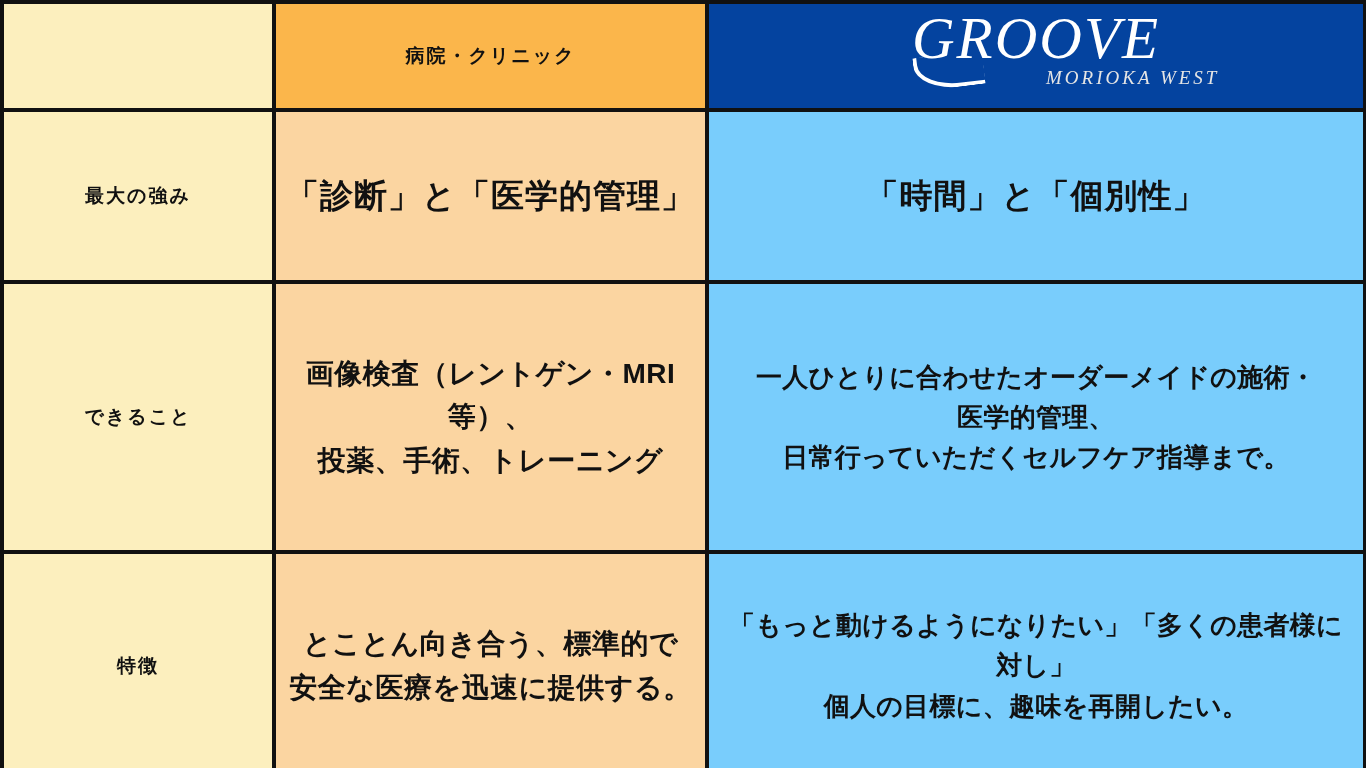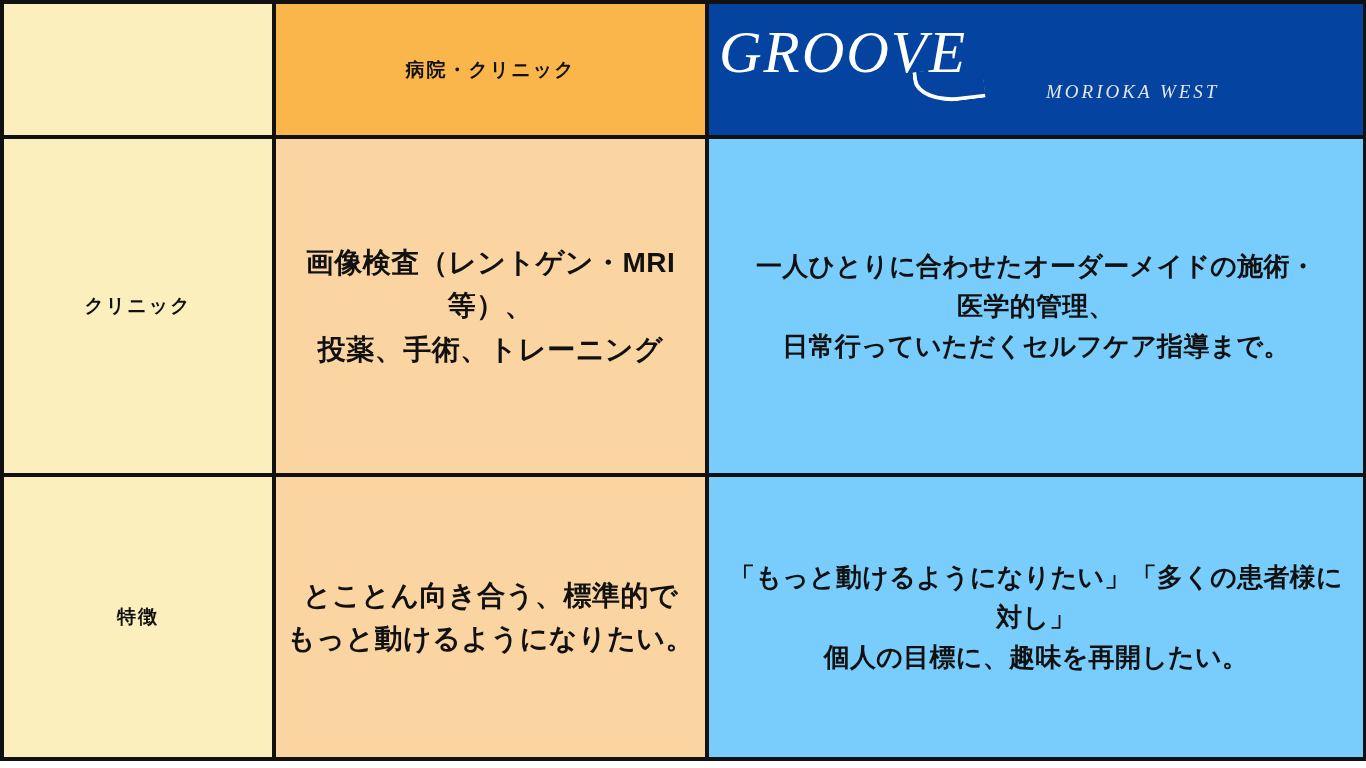--- a/index.html
+++ b/index.html
@@ -112,21 +112,21 @@
     position: relative;
     width: 100%;
     height: 92px;
     display: block;
   }
   .logo-main {
     position: absolute;
     left: 0;
     right: 0;
     top: -2px;
-    text-align: left;
+    text-align: center;
     font-family: "Liberation Serif", "DejaVu Serif", serif;
     font-style: italic;
     font-weight: 400;
     font-size: 59px;
     letter-spacing: 2px;
     color: #ffffff;
     line-height: 1.05;
   }
   .logo-swash {
     position: absolute;
@@ -170,44 +170,53 @@
         <td class="head-clinic">病院・クリニック</td>
         <td class="head-groove">
           <span class="logo-wrap">
             <span class="logo-main">GROOVE</span>
             <span class="logo-swash"></span>
             <span class="logo-sub">MORIOKA WEST</span>
           </span>
         </td>
       </tr>
 
+      <tr class="row-1">
+        <td class="cell-label">最大の強み</td>
+        <td class="cell-clinic">
+          <span class="big-phrase">「診断」と「医学的管理」</span>
+        </td>
+        <td class="cell-groove">
+          <span class="big-phrase">「時間」と「個別性」</span>
+        </td>
+      </tr>
 
       <tr class="row-2">
-        <td class="cell-label">クリニック</td>
+        <td class="cell-label">できること</td>
         <td class="cell-clinic">
           <span class="body-text">
             <span class="ln">画像検査（レントゲン・MRI等）、</span>
             <span class="ln">投薬、手術、トレーニング</span>
           </span>
         </td>
         <td class="cell-groove">
           <span class="body-text-sm">
             <span class="ln">一人ひとりに合わせたオーダーメイドの施術・</span>
             <span class="ln">医学的管理、</span>
             <span class="ln">日常行っていただくセルフケア指導まで。</span>
           </span>
         </td>
       </tr>
 
       <tr class="row-3">
         <td class="cell-label">特徴</td>
         <td class="cell-clinic">
           <span class="body-text">
             <span class="ln">とことん向き合う、標準的で</span>
-            <span class="ln">もっと動けるようになりたい。</span>
+            <span class="ln">安全な医療を迅速に提供する。</span>
           </span>
         </td>
         <td class="cell-groove">
           <span class="body-text-sm">
             <span class="ln">「もっと動けるようになりたい」「多くの患者様に対し」</span>
             <span class="ln">個人の目標に、趣味を再開したい。</span>
           </span>
         </td>
       </tr>
     </tbody>

